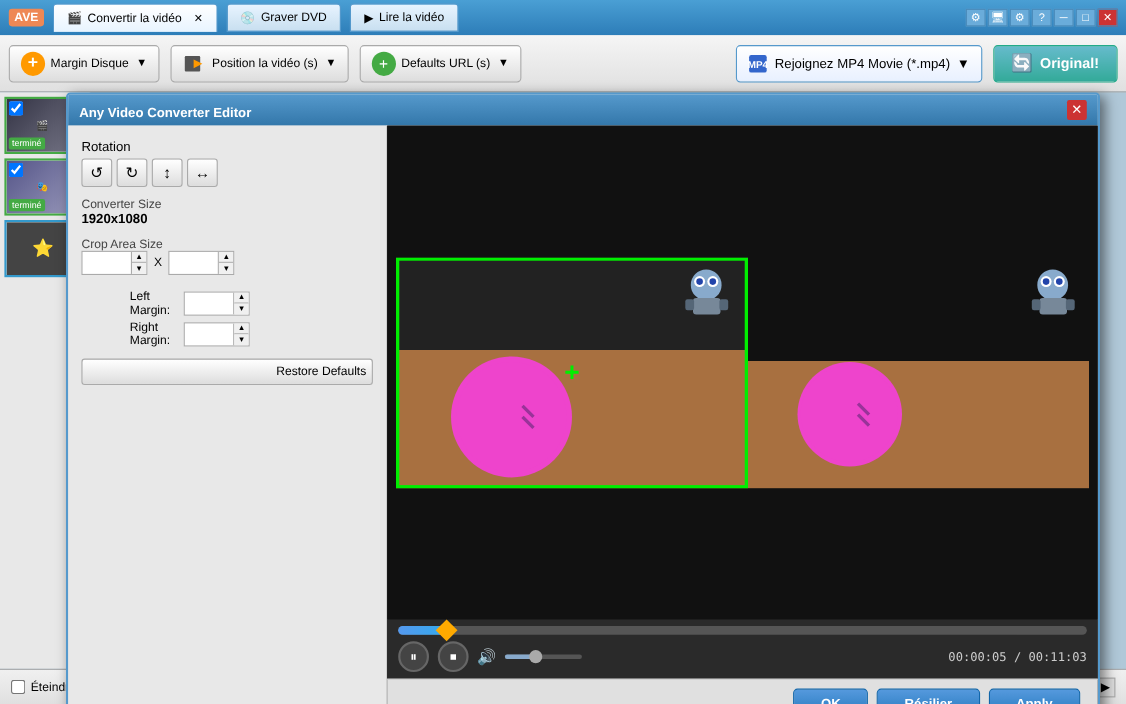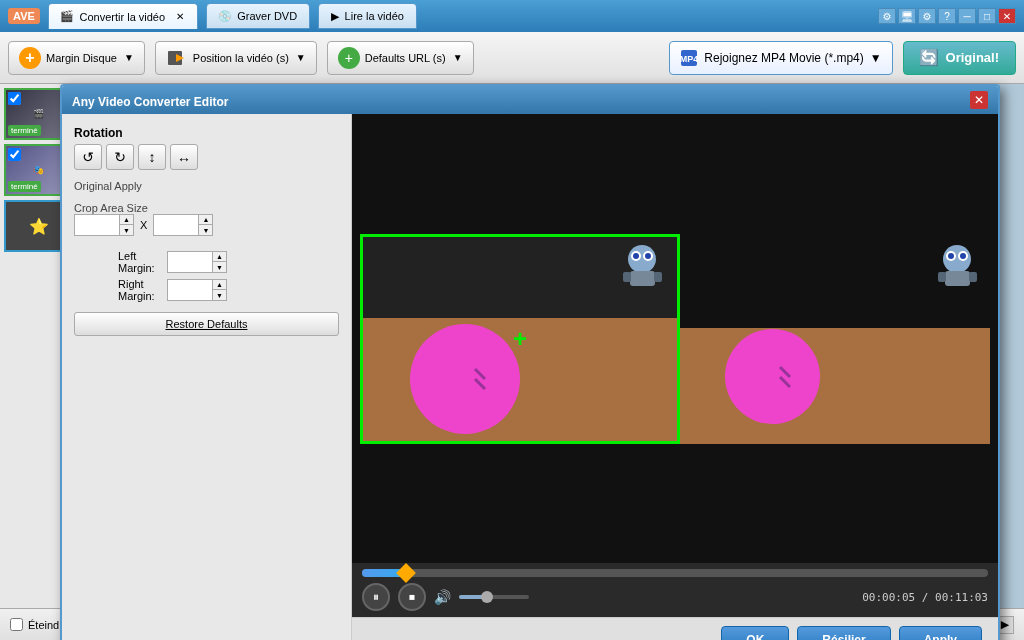--- a/index.html
+++ b/index.html
@@ -213,21 +213,21 @@
     .dialog-left {
       width: 290px;
       padding: 12px;
       background: #e8e8e8;
       border-right: 1px solid #ccc;
       display: flex;
       flex-direction: column;
       gap: 10px;
     }
     .section-title {
-      font-weight: bold;
+      font-weight: normal;
       font-size: 12px;
       margin-bottom: 4px;
     }
     .rotation-btns {
       display: flex;
       gap: 4px;
     }
     .rot-btn {
       width: 28px;
       height: 26px;
@@ -275,22 +275,21 @@
       padding-left: 44px;
     }
     .restore-btn {
       width: 100%;
       padding: 5px;
       background: linear-gradient(to bottom, #fff, #ddd);
       border: 1px solid #aaa;
       border-radius: 3px;
       cursor: pointer;
       font-size: 11px;
-      text-align: center;
-      text-decoration: underline;
+      text-align: right;
     }
 
     
     .dialog-video {
       flex: 1;
       background: #1a1a1a;
       display: flex;
       flex-direction: column;
       position: relative;
     }
@@ -675,21 +674,22 @@
           <div class="section-title">Rotation</div>
           <div class="rotation-btns">
             <button class="rot-btn">↺</button>
             <button class="rot-btn">↻</button>
             <button class="rot-btn">↕</button>
             <button class="rot-btn">↔</button>
           </div>
         </div>
 
         <div>
-          <div class="info-row">Original Apply</div>
+          <div class="info-row">Converter Size</div>
+          <div class="info-value">1920x1080</div>
         </div>
 
         <div>
           <div class="info-row">Crop Area Size</div>
           <div class="crop-size-row">
             <div class="spin-container">
               <input type="text" value="1920" style="">
               <div class="spin-arrows">
                 <button class="spin-up">▲</button>
                 <button class="spin-down">▼</button>

